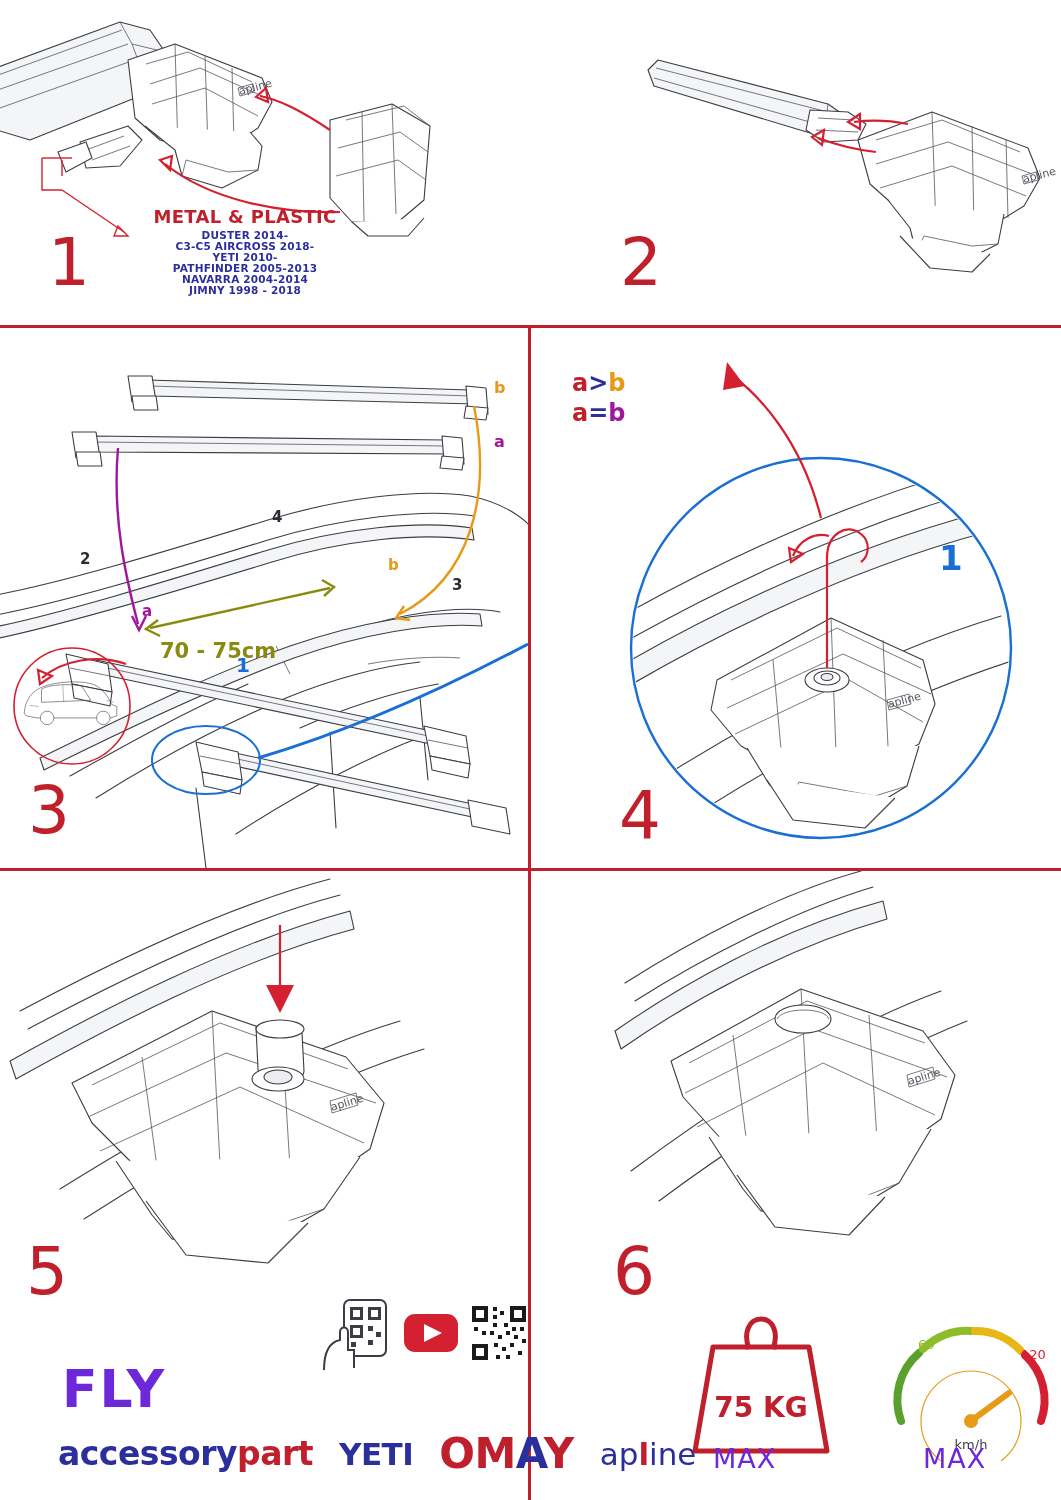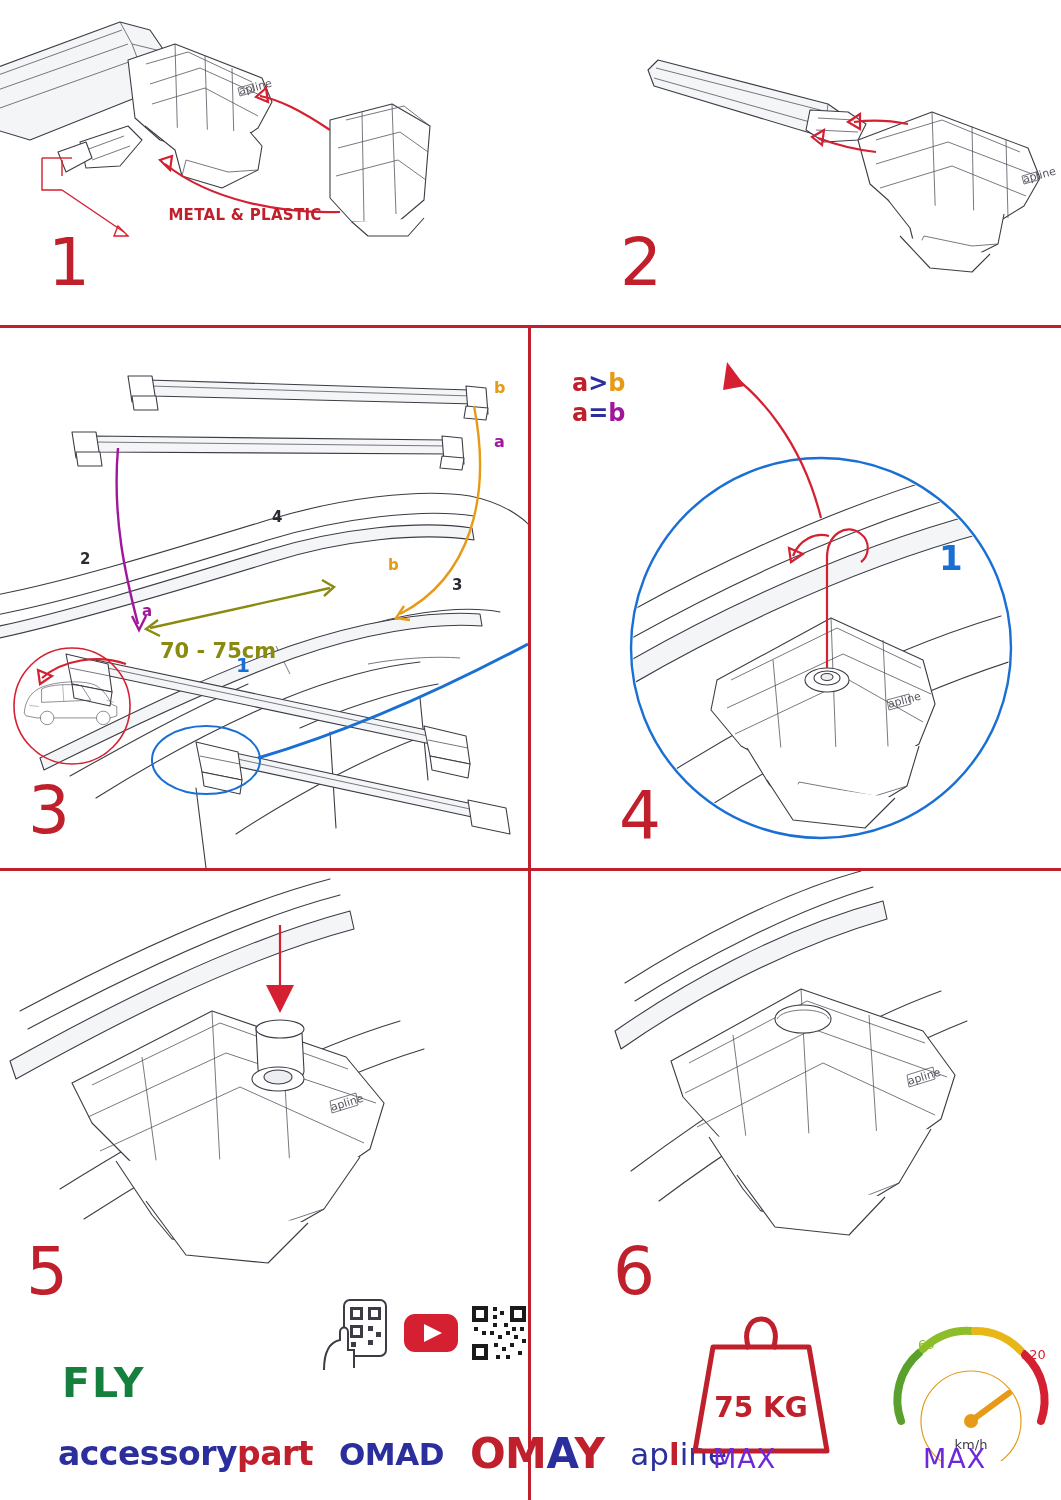--- a/index.html
+++ b/index.html
@@ -46,21 +46,21 @@
   .redth { fill:none; stroke:#d42030; stroke-width:1.4; }
   .blue  { fill:none; stroke:#1a6fd4; stroke-width:2.0; }
   .blue3 { fill:none; stroke:#1a6fd4; stroke-width:3.0; }
   .mag   { fill:none; stroke:#a0179c; stroke-width:2.4; }
   .ora   { fill:none; stroke:#e79a18; stroke-width:2.4; }
   .olive { fill:none; stroke:#8a8a10; stroke-width:2.4; }
 
   
   .mp-block { position:absolute; text-align:center; line-height:1.05; }
   .mp-title {
-    color:#c0202c; font-weight:bold; font-size:15px;
+    color:#c0202c; font-weight:bold; font-size:18px;
     font-family:"DejaVu Sans", sans-serif; letter-spacing:0.3px;
   }
   .mp-list {
     color:#2b2f9e; font-weight:bold; font-size:10.5px;
     font-family:"DejaVu Sans", sans-serif; letter-spacing:0.2px; margin-top:3px;
   }
   .mp-list div { white-space:nowrap; }
 
   
   .ablegend { position:absolute; font-family:"DejaVu Sans", sans-serif; font-weight:bold; font-size:24px; line-height:1.25; }
@@ -79,21 +79,21 @@
   .lbl { position:absolute; font-family:"DejaVu Sans", sans-serif; font-weight:bold; }
   .lbl-blue { color:#1a6fd4; }
   .lbl-mag  { color:#a0179c; }
   .lbl-ora  { color:#e79a18; }
   .lbl-dark { color:#2b2b33; }
 
   
   .brandrow { position:absolute; display:flex; align-items:center; }
   .fly {
     font-family:"DejaVu Sans", sans-serif;
-    font-weight:bold; font-size:41px; color:#15803d; letter-spacing:2px;
+    font-weight:bold; font-size:52px; color:#6d28d9; letter-spacing:2px;
   }
   .accpart { font-family:"DejaVu Sans", sans-serif; font-weight:bold; font-size:33px; letter-spacing:-0.5px;}
   .accpart .a1 { color:#2b2f9e; }
   .accpart .a2 { color:#c0202c; }
   .omad { font-family:"DejaVu Sans", sans-serif; font-weight:bold; font-size:31px; color:#2b2f9e; letter-spacing:-0.5px;}
   .omay { font-family:"DejaVu Sans", sans-serif; font-weight:bold; font-size:42px; color:#c0202c; letter-spacing:-0.5px;}
   .omay .mid { color:#2b2f9e; }
   .apline { font-family:"DejaVu Sans", sans-serif; font-size:31px; color:#2b2f9e; letter-spacing:0px;}
   .apline .bar { color:#c0202c; font-weight:bold; }
 
@@ -156,20 +156,28 @@
       <path class="redth" d="M42 158 L72 158"></path>
       <path class="redth" d="M62 190 L124 232"></path>
       <path class="redth" d="M128 236 L118 226 L114 236 Z" fill="#d42030"></path>
       <path class="redth" d="M62 160 L62 176"></path>
     </svg>
 
     <div class="stepnum" style="left:48px; top:230px;">1</div>
 
     <div class="mp-block" style="left:120px; top:208px; width:250px;">
       <div class="mp-title">METAL &amp; PLASTIC</div>
+      <div class="mp-list">
+        <div>DUSTER 2014-</div>
+        <div>C3-C5 AIRCROSS 2018-</div>
+        <div>YETI 2010-</div>
+        <div>PATHFINDER 2005-2013</div>
+        <div>NAVARRA 2004-2014</div>
+        <div>JIMNY 1998 - 2018</div>
+      </div>
     </div>
   </div>
 
   <div class="panel" style="left:528px; top:0; width:533px; height:325px;">
     <svg width="533" height="325" viewBox="0 0 533 325">
 
       <path class="lnf" d="M130 60 L300 104 L320 118 L316 132 L292 136 L126 86 L120 70 Z"></path>
       <path class="ln2" d="M128 68 L300 112 M126 78 L296 126"></path>
       <path class="ln2" d="M300 104 L296 136"></path>
 
@@ -422,21 +430,21 @@
         </g>
       </svg>
     </div>
 
     <div class="fly" style="position:absolute; left:62px; top:488px;">FLY</div>
 
     <div class="brandrow" style="left:58px; top:558px;">
       <div class="accpart">
         <span class="a1">accessory</span><span class="a2">part</span>
       </div>
-      <div class="omad" style="margin-left:26px;">OMAD</div>
+      <div class="omad" style="margin-left:26px;">YETI</div>
       <div class="omay" style="margin-left:26px;">
         <span>OM</span><span class="mid">A</span><span>Y</span>
       </div>
       <div class="apline" style="margin-left:26px;">
         <span>ap</span><span class="bar">l</span><span>ine</span>
       </div>
     </div>
   </div>
 
   <div class="panel" style="left:531px; top:871px; width:530px; height:629px;">

